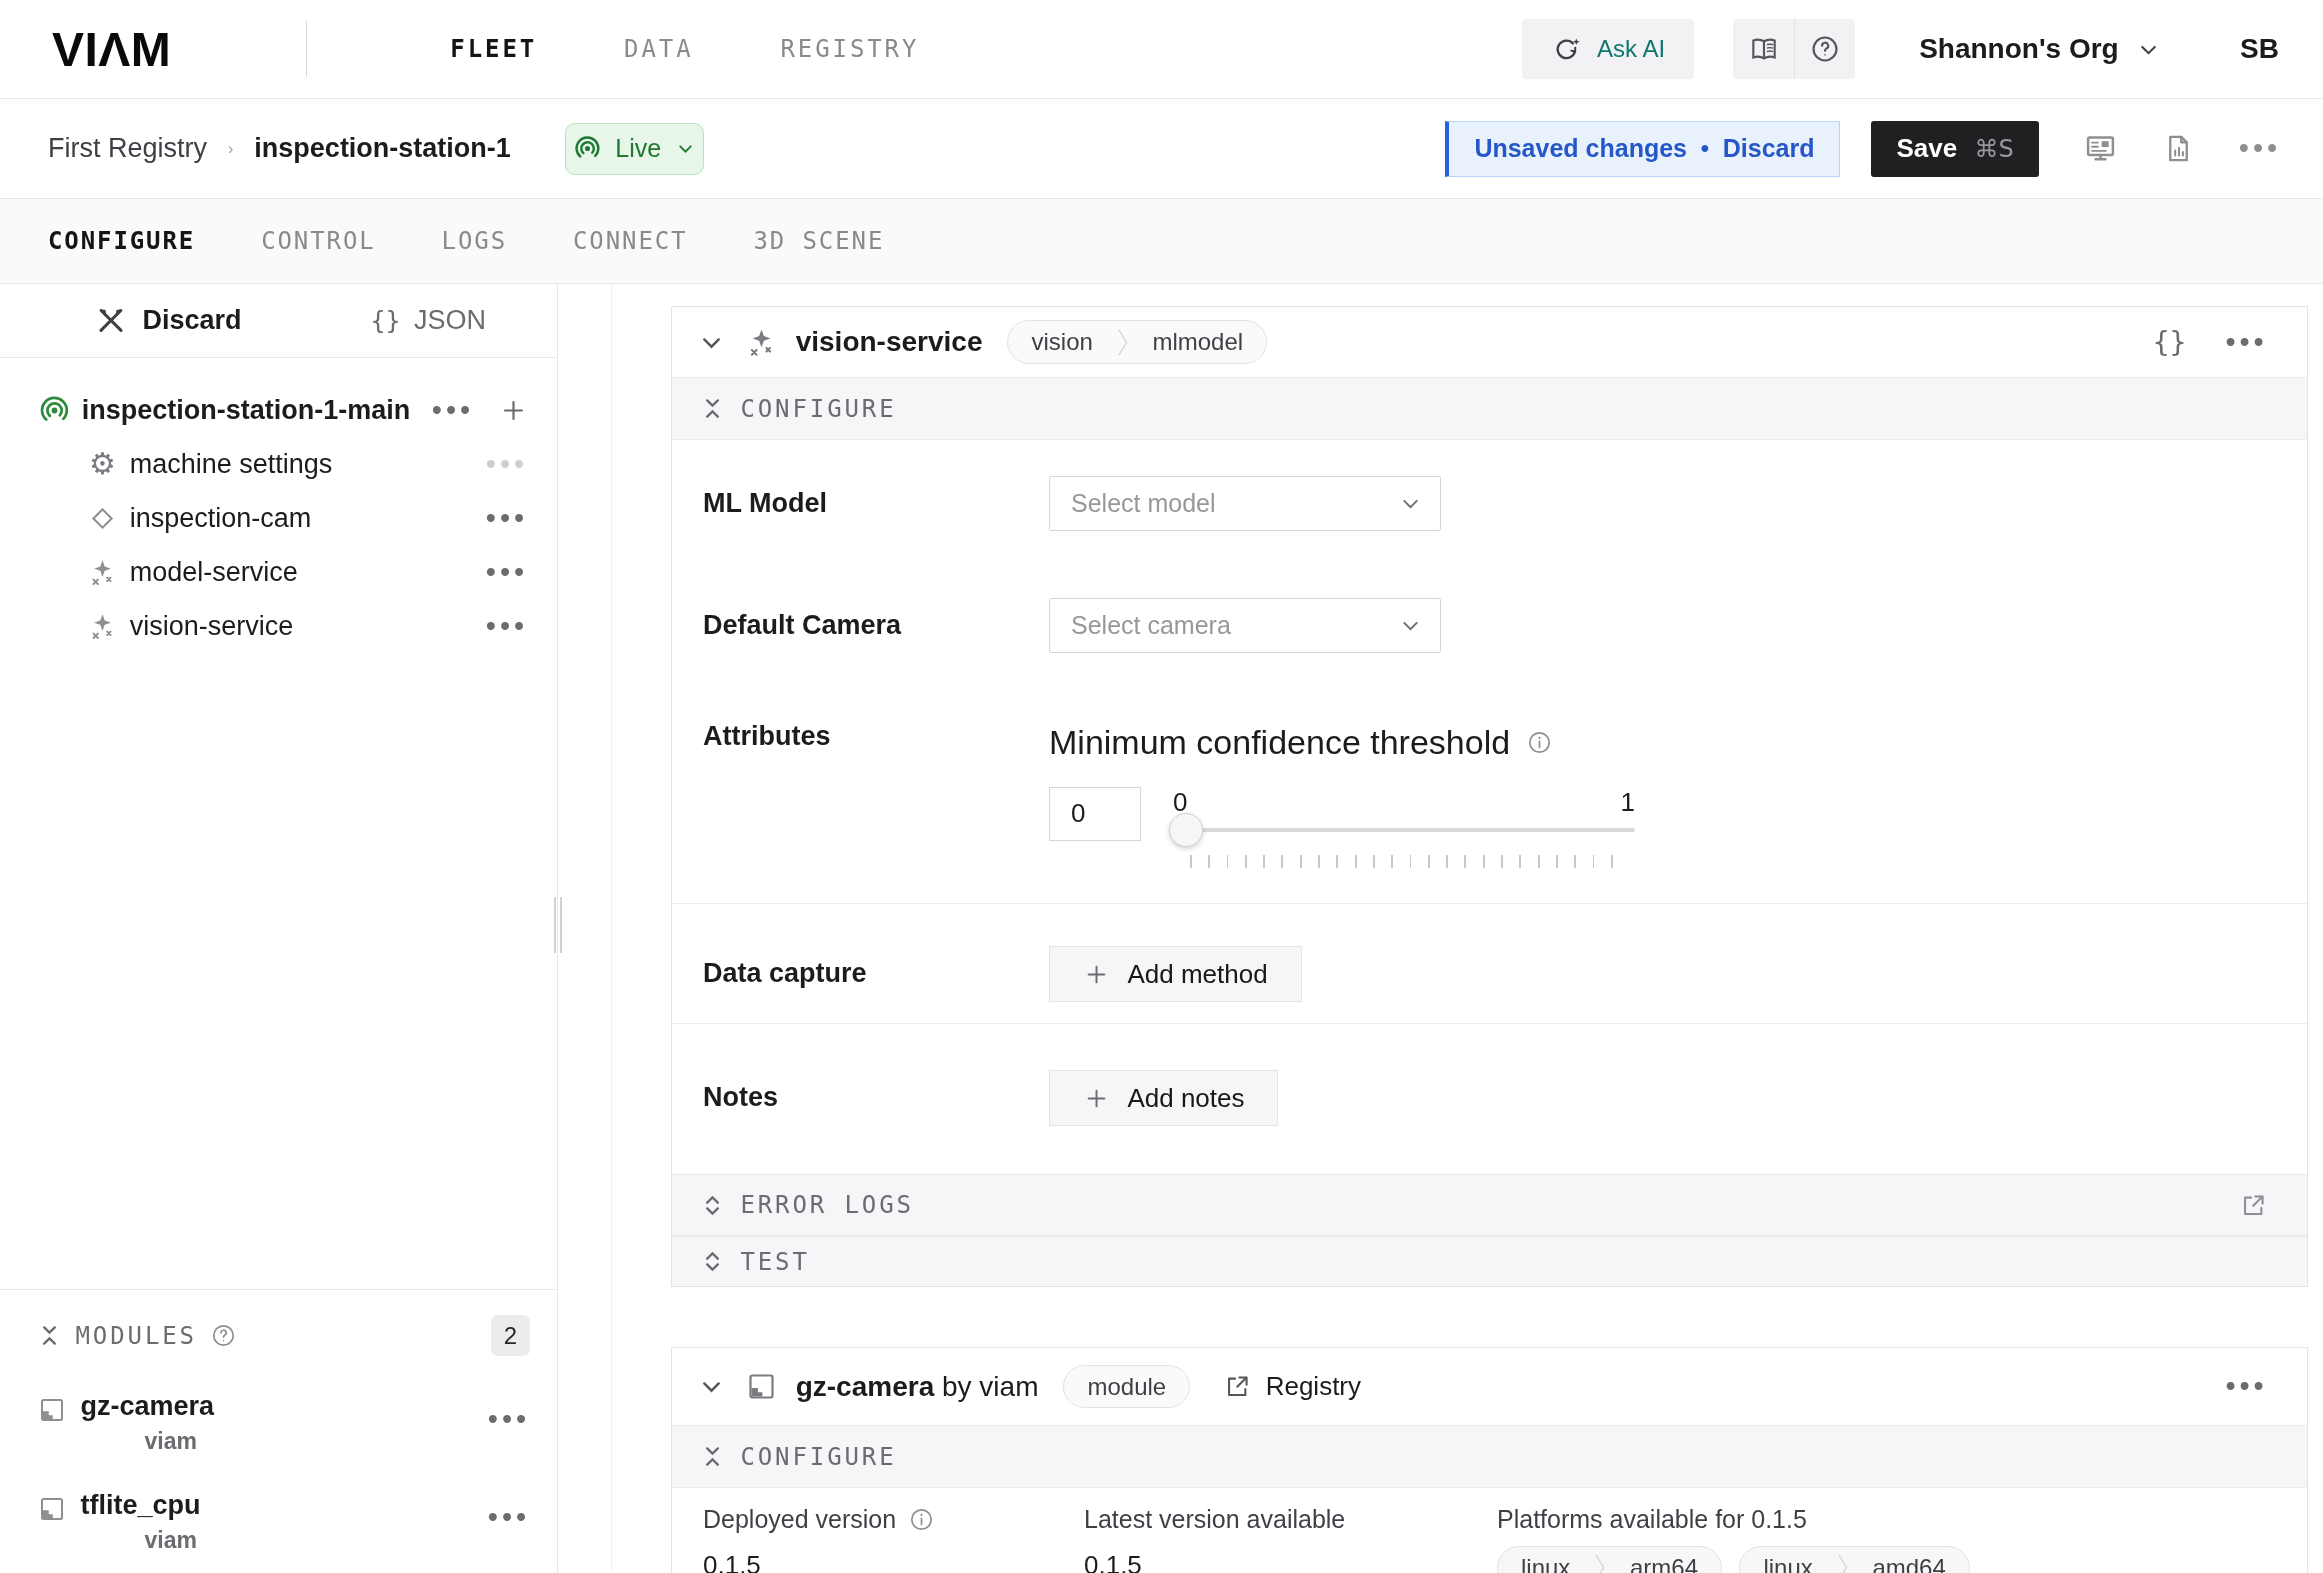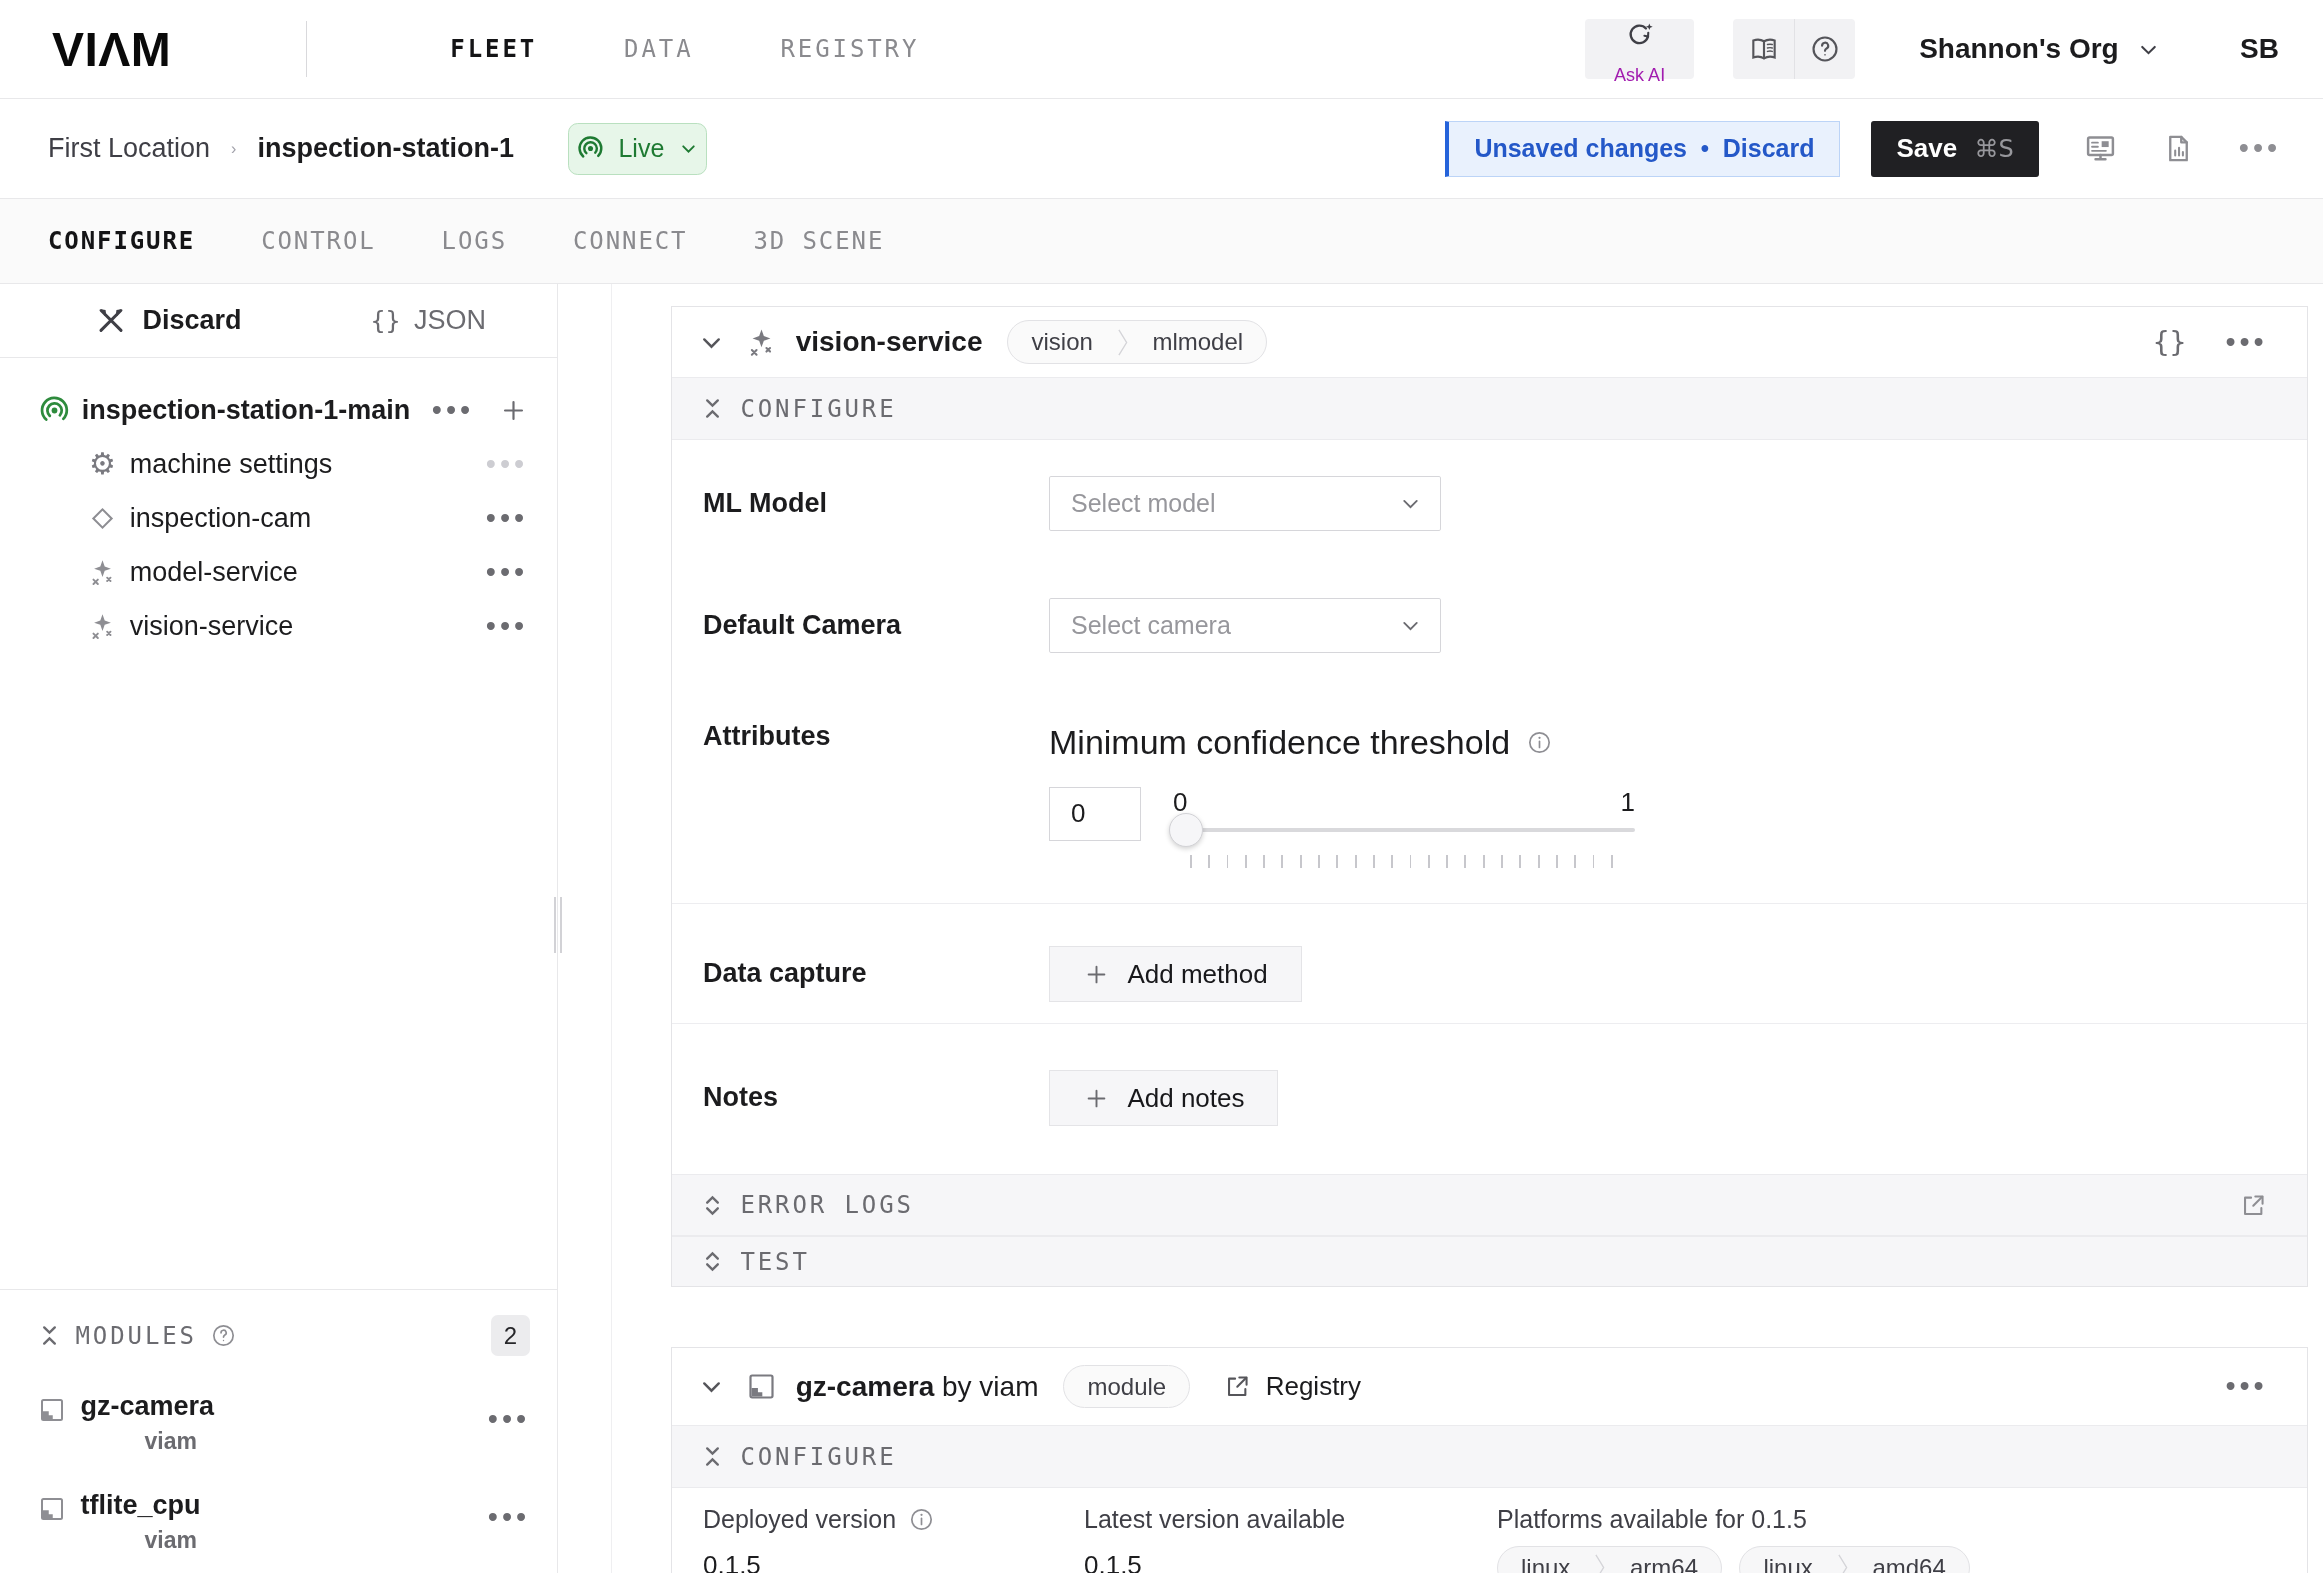--- a/index.html
+++ b/index.html
@@ -14,21 +14,21 @@
   .dots.dim { color:#cdcdd2; }
 
   
   .topnav { height:99px; display:flex; align-items:center; padding:0 44px 0 52px; border-bottom:1px solid #e8e8ea; background:#fff; }
   .logo { font-size:48px; font-weight:800; letter-spacing:0.5px; color:#0a0a0a; cursor:pointer; }
   .nav-sep { width:1px; height:56px; background:#d9d9dc; margin-left:135px; }
   .nav-links { display:flex; gap:87px; margin-left:143px; }
   .nav-link { font-family:"DejaVu Sans Mono", monospace; font-size:24px; letter-spacing:2.9px; color:#8a8a8e; cursor:pointer; }
   .nav-link.active { color:#141416; font-weight:700; }
   .spacer { flex:1; }
-  .askai { display:flex; align-items:center; gap:15.4px; height:60px; padding:0 29px; background:#f2f2f4; border-radius:3.9px; cursor:pointer; font-size:18px; color:#a21caf;flex-direction:column; }
+  .askai { display:flex; align-items:center; gap:15.4px; height:60px; padding:0 29px; background:#f2f2f4; border-radius:3.9px; cursor:pointer; font-size:24px; color:#0f766e; }
   .icon-group { display:flex; height:60px; background:#f2f2f4; border-radius:3.9px; margin-left:39px; }
   .icon-cell { width:61px; display:flex; align-items:center; justify-content:center; color:#55555a; cursor:pointer; }
   .icon-cell + .icon-cell { border-left:1px solid #e2e2e5; }
   .org { display:flex; align-items:center; gap:17.4px; margin-left:64px; font-size:28px; font-weight:700; cursor:pointer; }
   .avatar { margin-left:79px; font-size:28px; font-weight:700; cursor:pointer; }
 
   
   .crumbbar { height:100px; display:flex; align-items:center; padding:0 42px 0 48px; border-bottom:1px solid #e8e8ea; }
   .crumb-loc { font-size:27px; color:#3f3f46; cursor:pointer; }
   .crumb-sep { color:#a1a1aa; margin:0 21px; }
@@ -175,21 +175,21 @@
     <span>
       <svg width="25" height="25" viewBox="0 0 24 24" fill="none" stroke="#3f3f46" stroke-width="2" stroke-linecap="round">
           <path d="M6 9.5 l6 6 6-6"></path>
         </svg>
     </span>
   </div>
   <div class="avatar">SB</div>
 </header>
 
 <div class="crumbbar">
-  <span class="crumb-loc">First Location</span>
+  <span class="crumb-loc">First Registry</span>
   <span class="crumb-sep">›</span>
   <span class="crumb-machine">inspection-station-1</span>
   <div class="live">
     <span>
       <svg width="29" height="29" viewBox="0 0 24 24" fill="none" stroke="#1e7a32" stroke-width="2" stroke-linecap="round">
         <circle cx="12" cy="12" r="2.1" fill="#1e7a32" stroke="none"></circle>
         <path d="M8.6 15.9 a5.2 5.2 0 1 1 7.3-0.4"></path>
         <path d="M6 18.6 a9 9 0 1 1 12.4-0.5"></path>
       </svg>
     </span>

